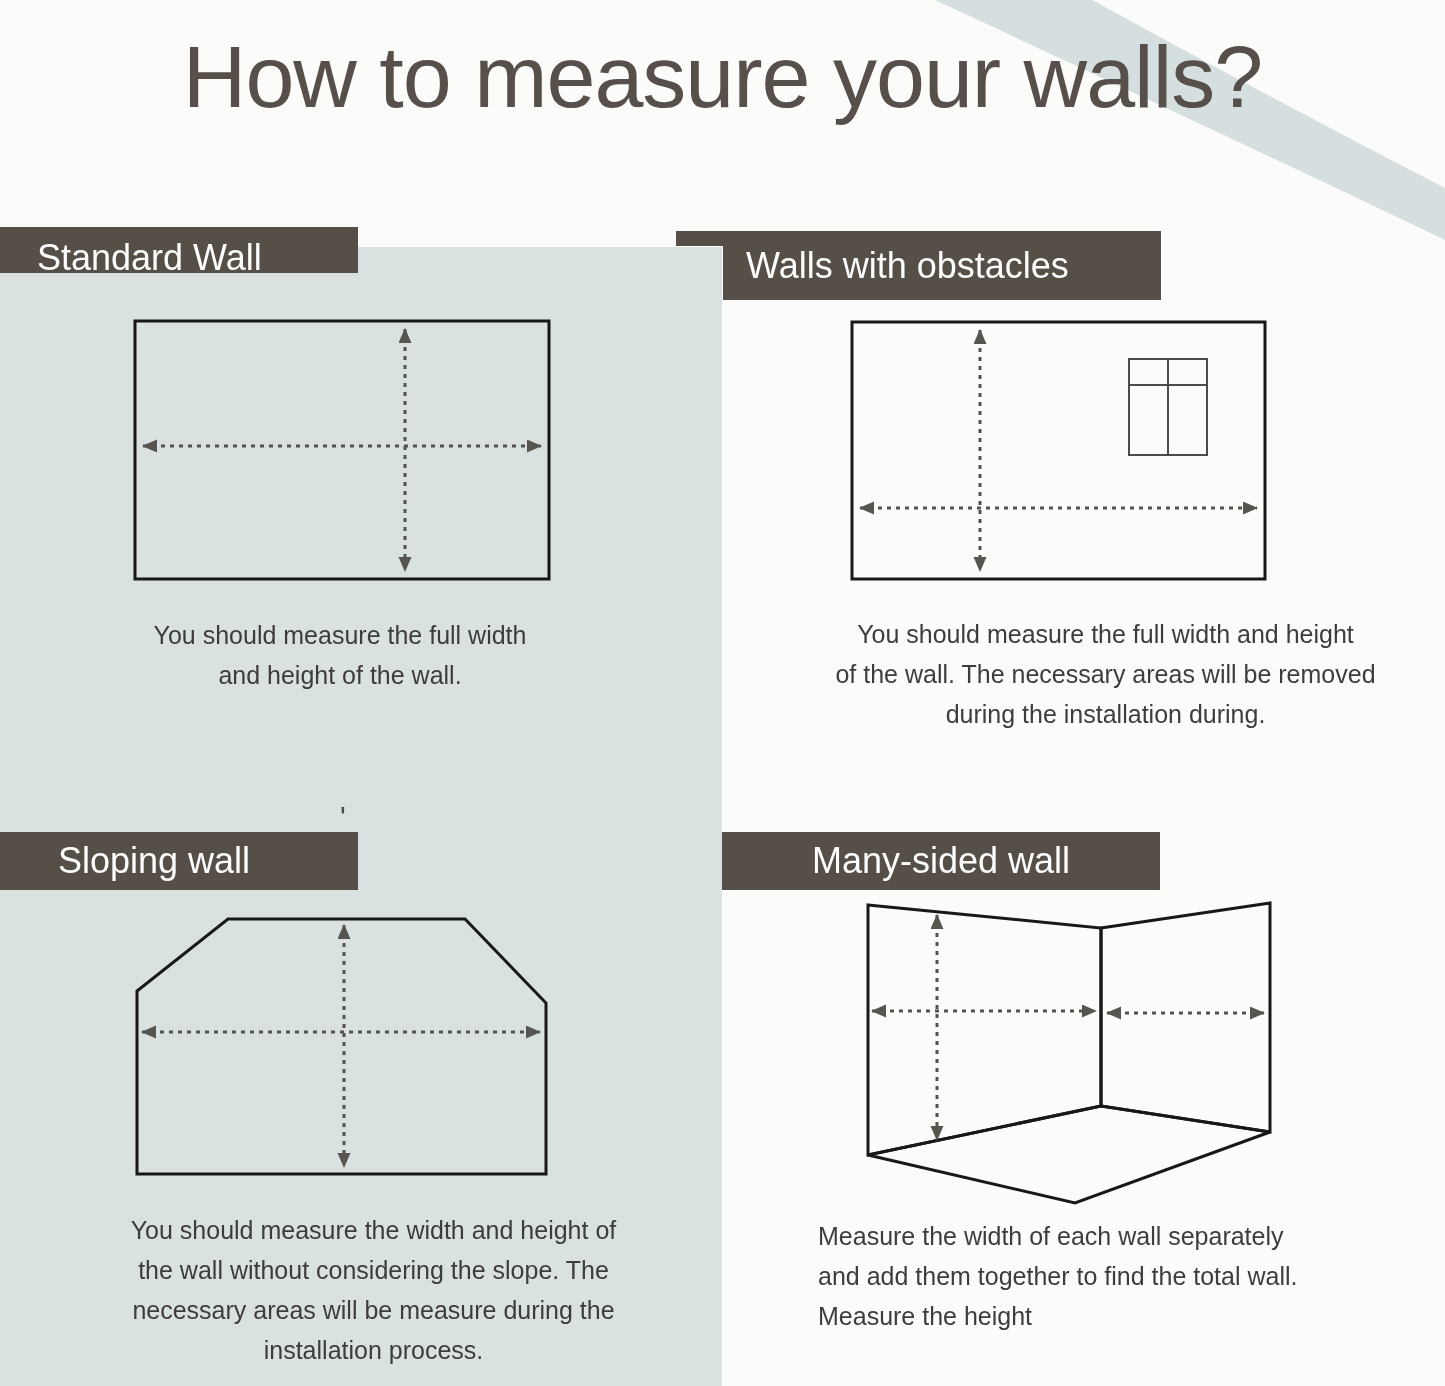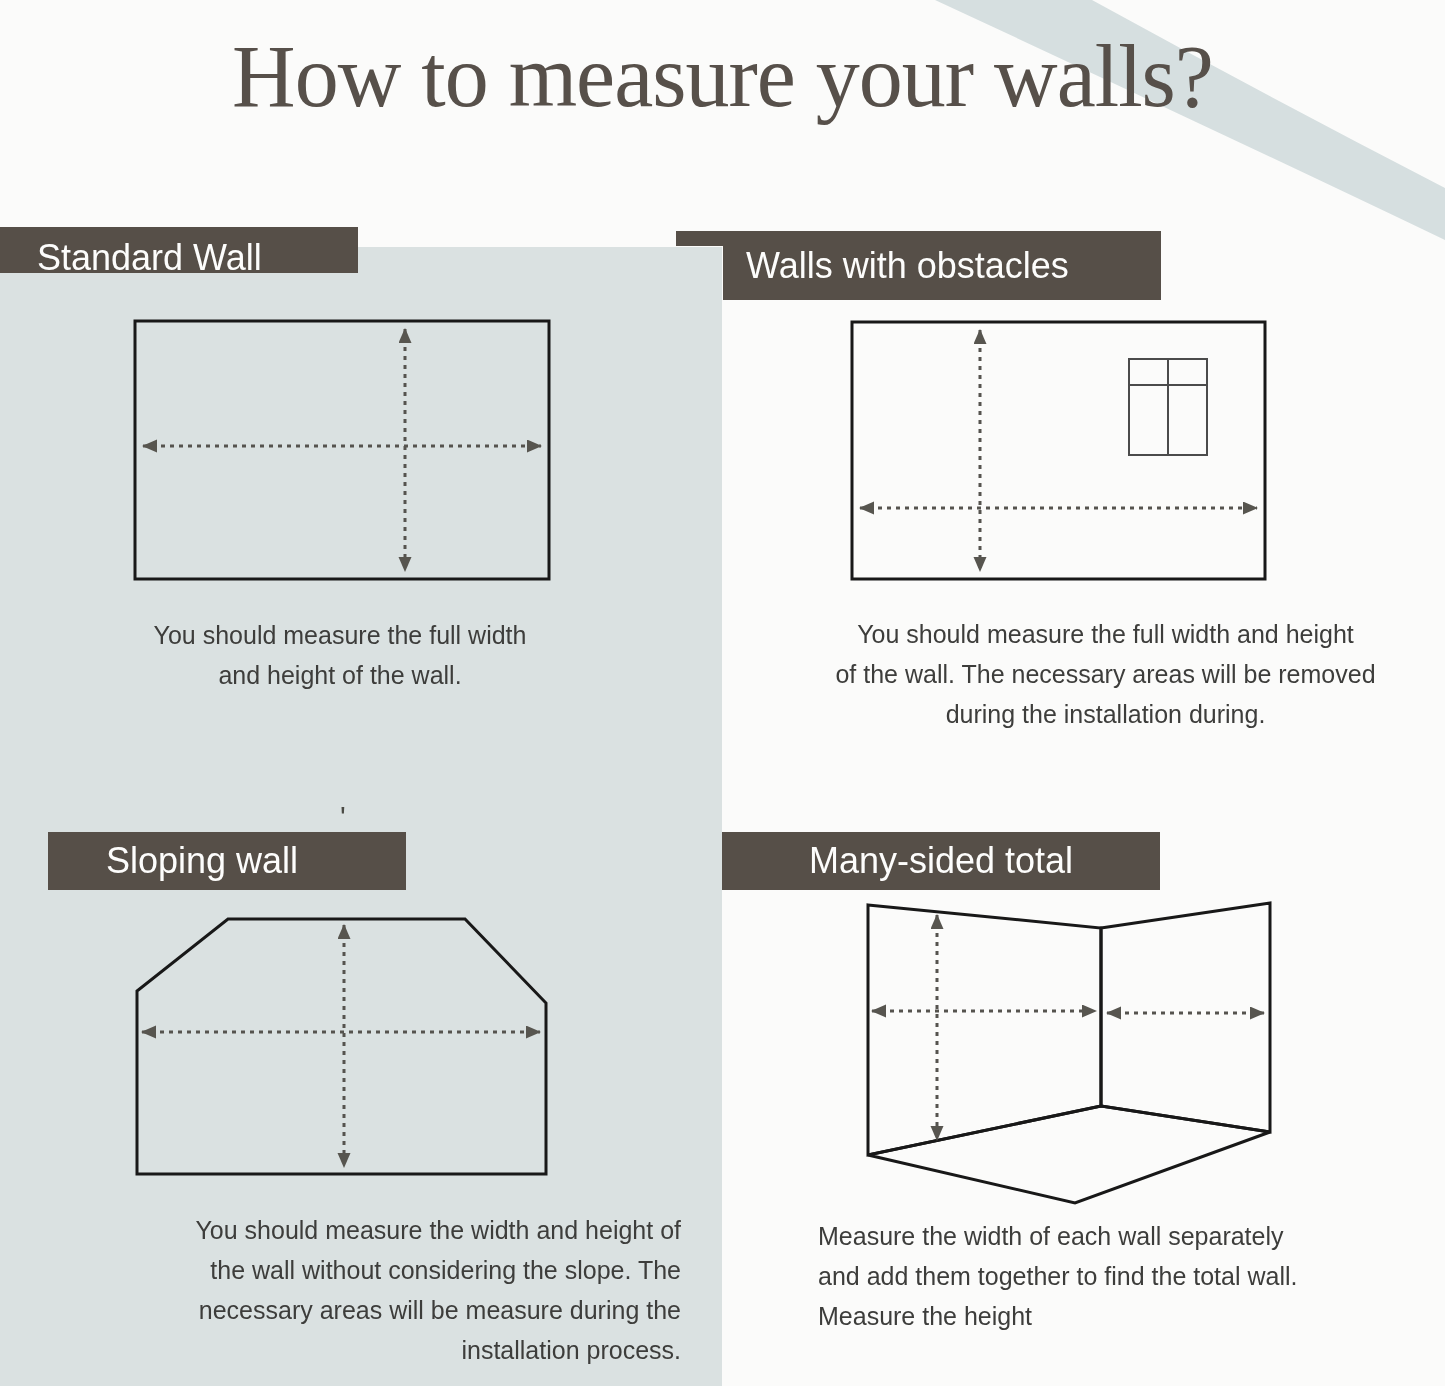--- a/index.html
+++ b/index.html
@@ -9,51 +9,51 @@
     width:1445px; height:1386px;
     margin:0 auto;
     background:#fbfbfa;
     overflow:hidden;
     font-family:"Liberation Sans", sans-serif;
   }
   .stripe-svg { position:absolute; top:0; left:0; z-index:1; pointer-events:none; }
   .page-title {
     position:absolute; top:26px; left:0; width:100%;
     text-align:center; z-index:2;
-    font-family:Liberation Serif, serif;
+    font-family:Liberation Sans, sans-serif;
     font-size:88px; font-weight:400; color:#57504a;
     letter-spacing:-1px;
   }
   .panel {
     position:absolute; left:0; top:247px; width:722px; bottom:0;
     background:#dae1e1; z-index:0;
   }
   .hdr {
     position:absolute; background:#564f48; z-index:3;
     color:#fdfdfc; font-size:36px; font-weight:400;
     white-space:nowrap;
   }
   .hdr-standard { left:0; top:227px; width:358px; height:46px; line-height:61px; padding-left:37px; }
-  .hdr-sloping  { left:0; top:832px; width:358px; height:58px; line-height:58px; padding-left:58px;margin-left:48px; }
+  .hdr-sloping  { left:0; top:832px; width:358px; height:58px; line-height:58px; padding-left:58px; }
   .hdr-many     { left:722px; top:832px; width:438px; height:58px; line-height:58px; text-align:center; }
   .hdr-obstacles-wrap { position:absolute; left:676px; top:231px; width:485px; height:69px; z-index:3; }
   .hdr-obstacles-strip { position:absolute; left:0; top:0; right:0; height:15px; background:#564f48; }
   .hdr-obstacles-main  { position:absolute; left:47px; top:14px; right:0; bottom:0; background:#564f48; }
   .hdr-obstacles-label {
     position:absolute; left:70px; top:50%; transform:translateY(-50%);
     color:#fdfdfc; font-size:36px; white-space:nowrap;
   }
   .diagram { position:absolute; z-index:2; }
   .desc {
     position:absolute; z-index:2;
     color:#3d3d3b; font-size:25px; line-height:40px;
   }
   .desc-standard { left:85px;  top:615px;  width:510px; text-align:center; }
   .desc-obstacles{ left:783px; top:614px;  width:645px; text-align:center; }
-  .desc-sloping  { left:66px;  top:1210px; width:615px; text-align:right; }
+  .desc-sloping  { left:66px;  top:1210px; width:615px; text-align:center; }
   .desc-many     { left:818px; top:1216px; width:615px; text-align:left; }
   .artifact {
     position:absolute; left:340px; top:800px; z-index:2;
     color:#4a4a44; font-size:30px;
   }
   svg .wall { fill:none; stroke:#181818; stroke-width:3; }
   svg .dash { stroke:#55534e; stroke-width:3; stroke-dasharray:4 5; fill:none; }
   svg .win  { fill:none; stroke:#4b4b4b; stroke-width:2; }
 </style>
 </head>
@@ -93,21 +93,21 @@
     <div class="hdr-obstacles-strip"></div>
     <div class="hdr-obstacles-main"></div>
     <span class="hdr-obstacles-label">Walls with obstacles</span>
   </div>
 
   <div class="hdr hdr-sloping">
     <span>Sloping wall</span>
   </div>
 
   <div class="hdr hdr-many">
-    <span>Many-sided total</span>
+    <span>Many-sided wall</span>
   </div>
 
   
   <svg class="diagram" style="left:133px; top:319px;" width="418" height="262" viewBox="0 0 418 262">
     <rect class="wall" x="2" y="2" width="414" height="258"></rect>
     <line class="dash" x1="10" y1="127" x2="408" y2="127" marker-start="url(#arr)" marker-end="url(#arr)"></line>
     <line class="dash" x1="272" y1="10" x2="272" y2="252" marker-start="url(#arr)" marker-end="url(#arr)"></line>
   </svg>
 
   

